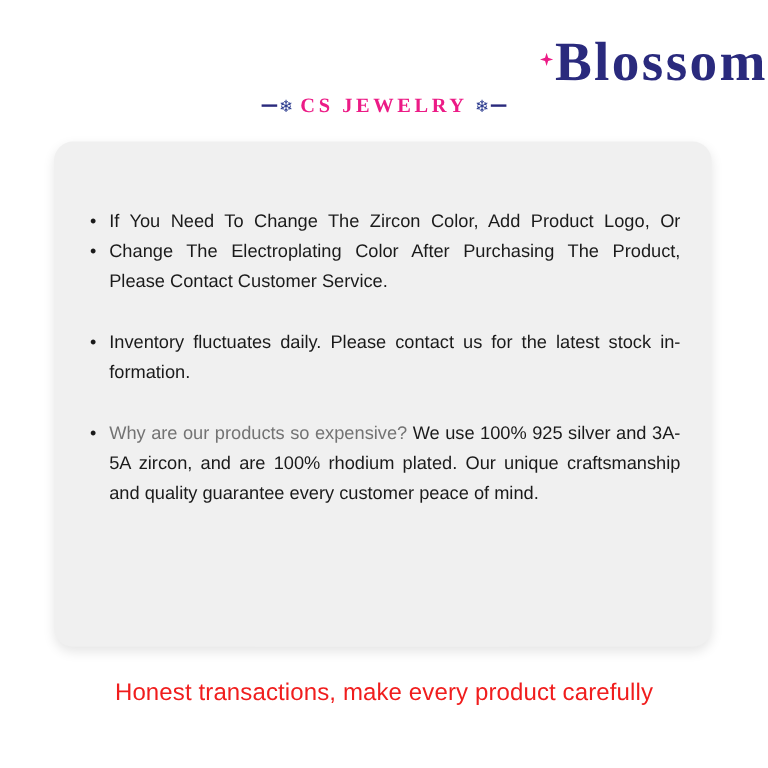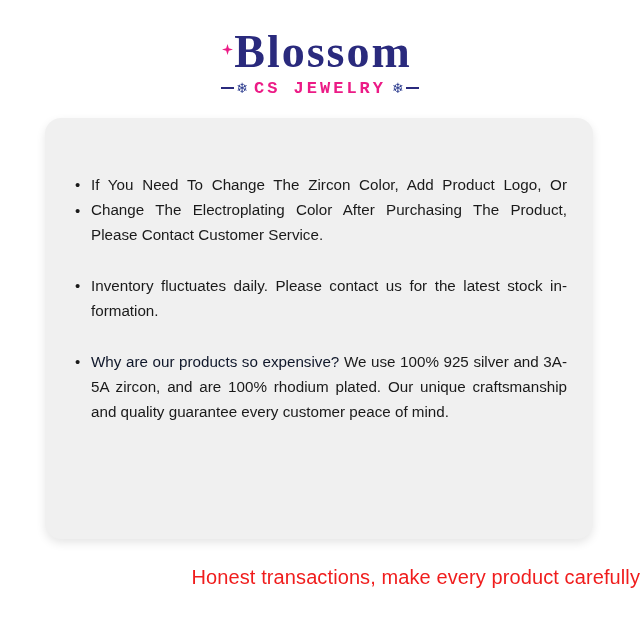--- a/index.html
+++ b/index.html
@@ -12,21 +12,21 @@
     background: #ffffff;
     font-family: "Liberation Sans", sans-serif;
     overflow: hidden;
     position: relative;
   }
 
   
   .header {
     width: 640px;
     padding-top: 28px;
-    text-align: center;
+    text-align: right;
   }
   .wordmark {
     position: relative;
     display: inline-block;
     font-family: "Liberation Serif", "DejaVu Serif", serif;
     font-size: 46px;
     font-weight: 700;
     letter-spacing: 2px;
     color: #2a2a7d;
     line-height: 1.05;
@@ -63,21 +63,21 @@
     width: 13px;
     height: 2px;
     background: #2a2a7d;
   }
   .orn .flake {
     font-size: 14px;
     line-height: 14px;
     color: #2a3a8e;
   }
   .subtitle {
-    font-family: Liberation Mono, monospace;
+    font-family: Liberation Serif, serif;
     font-size: 17px;
     font-weight: 700;
     letter-spacing: 3px;
     color: #ec1b86;
     white-space: nowrap;
   }
 
   
   .card {
     position: absolute;
@@ -118,29 +118,29 @@
     font-size: 15px;
     color: #1a1a1a;
   }
   
   .bullet.dot-middle .dot {
     top: 50%;
     transform: translateY(-50%);
     line-height: 1;
   }
 
-  .highlight { color: #0f172a; }
+  .highlight { color: #737373; }
 
   
   .footer {
     position: absolute;
     left: 0;
     top: 566px;
     width: 640px;
-    text-align: right;
+    text-align: center;
     font-size: 20px;
     color: #f01d1d;
     letter-spacing: 0.1px;
   }
 </style>
 </head>
 <body>
 
 <div class="header">
   <div class="wordmark">

